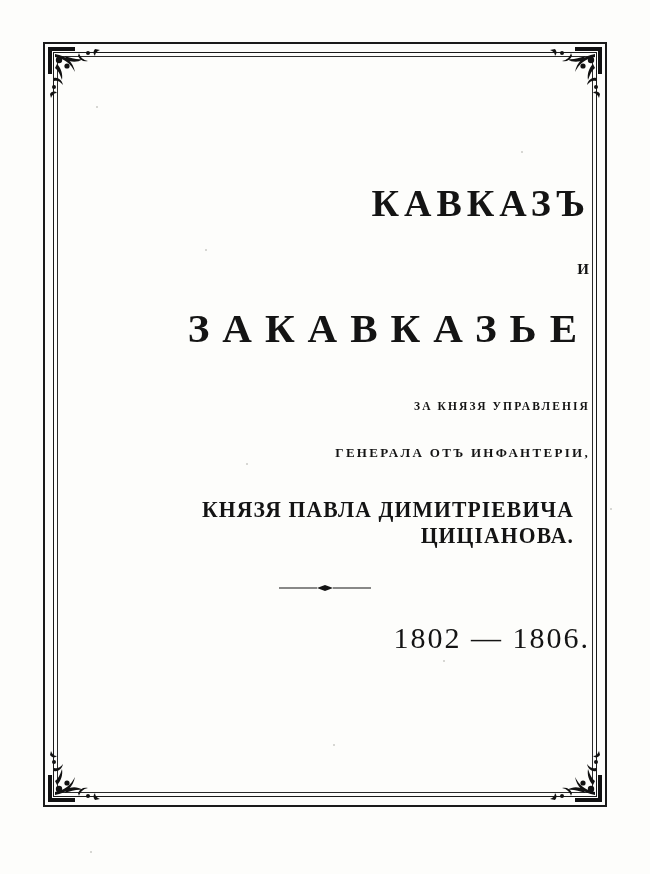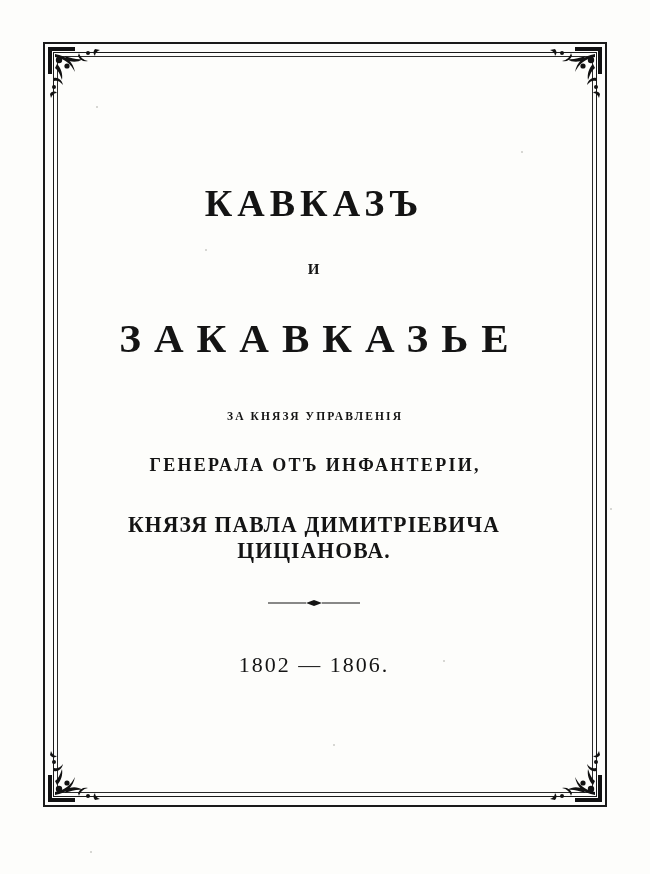--- a/index.html
+++ b/index.html
@@ -69,56 +69,56 @@
   }
   .corner svg { display: block; width: 62px; height: 62px; }
   .corner.tl { left: 45px;  top: 44px;  }
   .corner.tr { left: 543px; top: 44px;  transform: scaleX(-1); }
   .corner.bl { left: 45px;  top: 743px; transform: scaleY(-1); }
   .corner.br { left: 543px; top: 743px; transform: scale(-1,-1); }
 
   
   .title-block {
     position: absolute;
-    left: 49px;
+    left: 60px;
     top: 56px;
     width: 530px;
-    text-align: center;
+    text-align: right;
   }
 
   .line-main1 {
     margin-top: 125px;
     font-size: 38px;
     font-weight: 700;
     letter-spacing: 5px;
     font-family: "Liberation Serif", serif;
   }
   .line-conj {
     margin-top: 36px;
     font-size: 15px;
     font-weight: 700;
     letter-spacing: 1px;
   }
   .line-main2 {
-    margin-top: 36px;
+    margin-top: 26px;
     font-size: 41px;
     font-weight: 700;
     letter-spacing: 13px;
     text-indent: 13px;
   }
   .line-sub1 {
     margin-top: 48px;
     font-size: 11.5px;
     font-weight: 700;
     letter-spacing: 2.1px;
     text-indent: 2.1px;
   }
   .line-sub2 {
     margin-top: 33px;
-    font-size: 18px;
+    font-size: 13px;
     font-weight: 700;
     letter-spacing: 2.3px;
     text-indent: 2.3px;
   }
   .line-name {
     margin-top: 36px;
     font-size: 23px;
     font-weight: 700;
     letter-spacing: 1.2px;
     font-stretch: condensed;
@@ -128,22 +128,22 @@
   
   .divider {
     margin: 34px auto 0;
     width: 96px;
     height: 10px;
     position: relative;
   }
   .divider svg { display: block; }
 
   .line-years {
-    margin-top: 44px;
-    font-size: 22px;
+    margin-top: 28px;
+    font-size: 30px;
     font-weight: 400;
     letter-spacing: 2px;
     font-family: "Liberation Serif", serif;
   }
 </style>
 </head>
 <body>
 
 <div class="page-scan">
 

